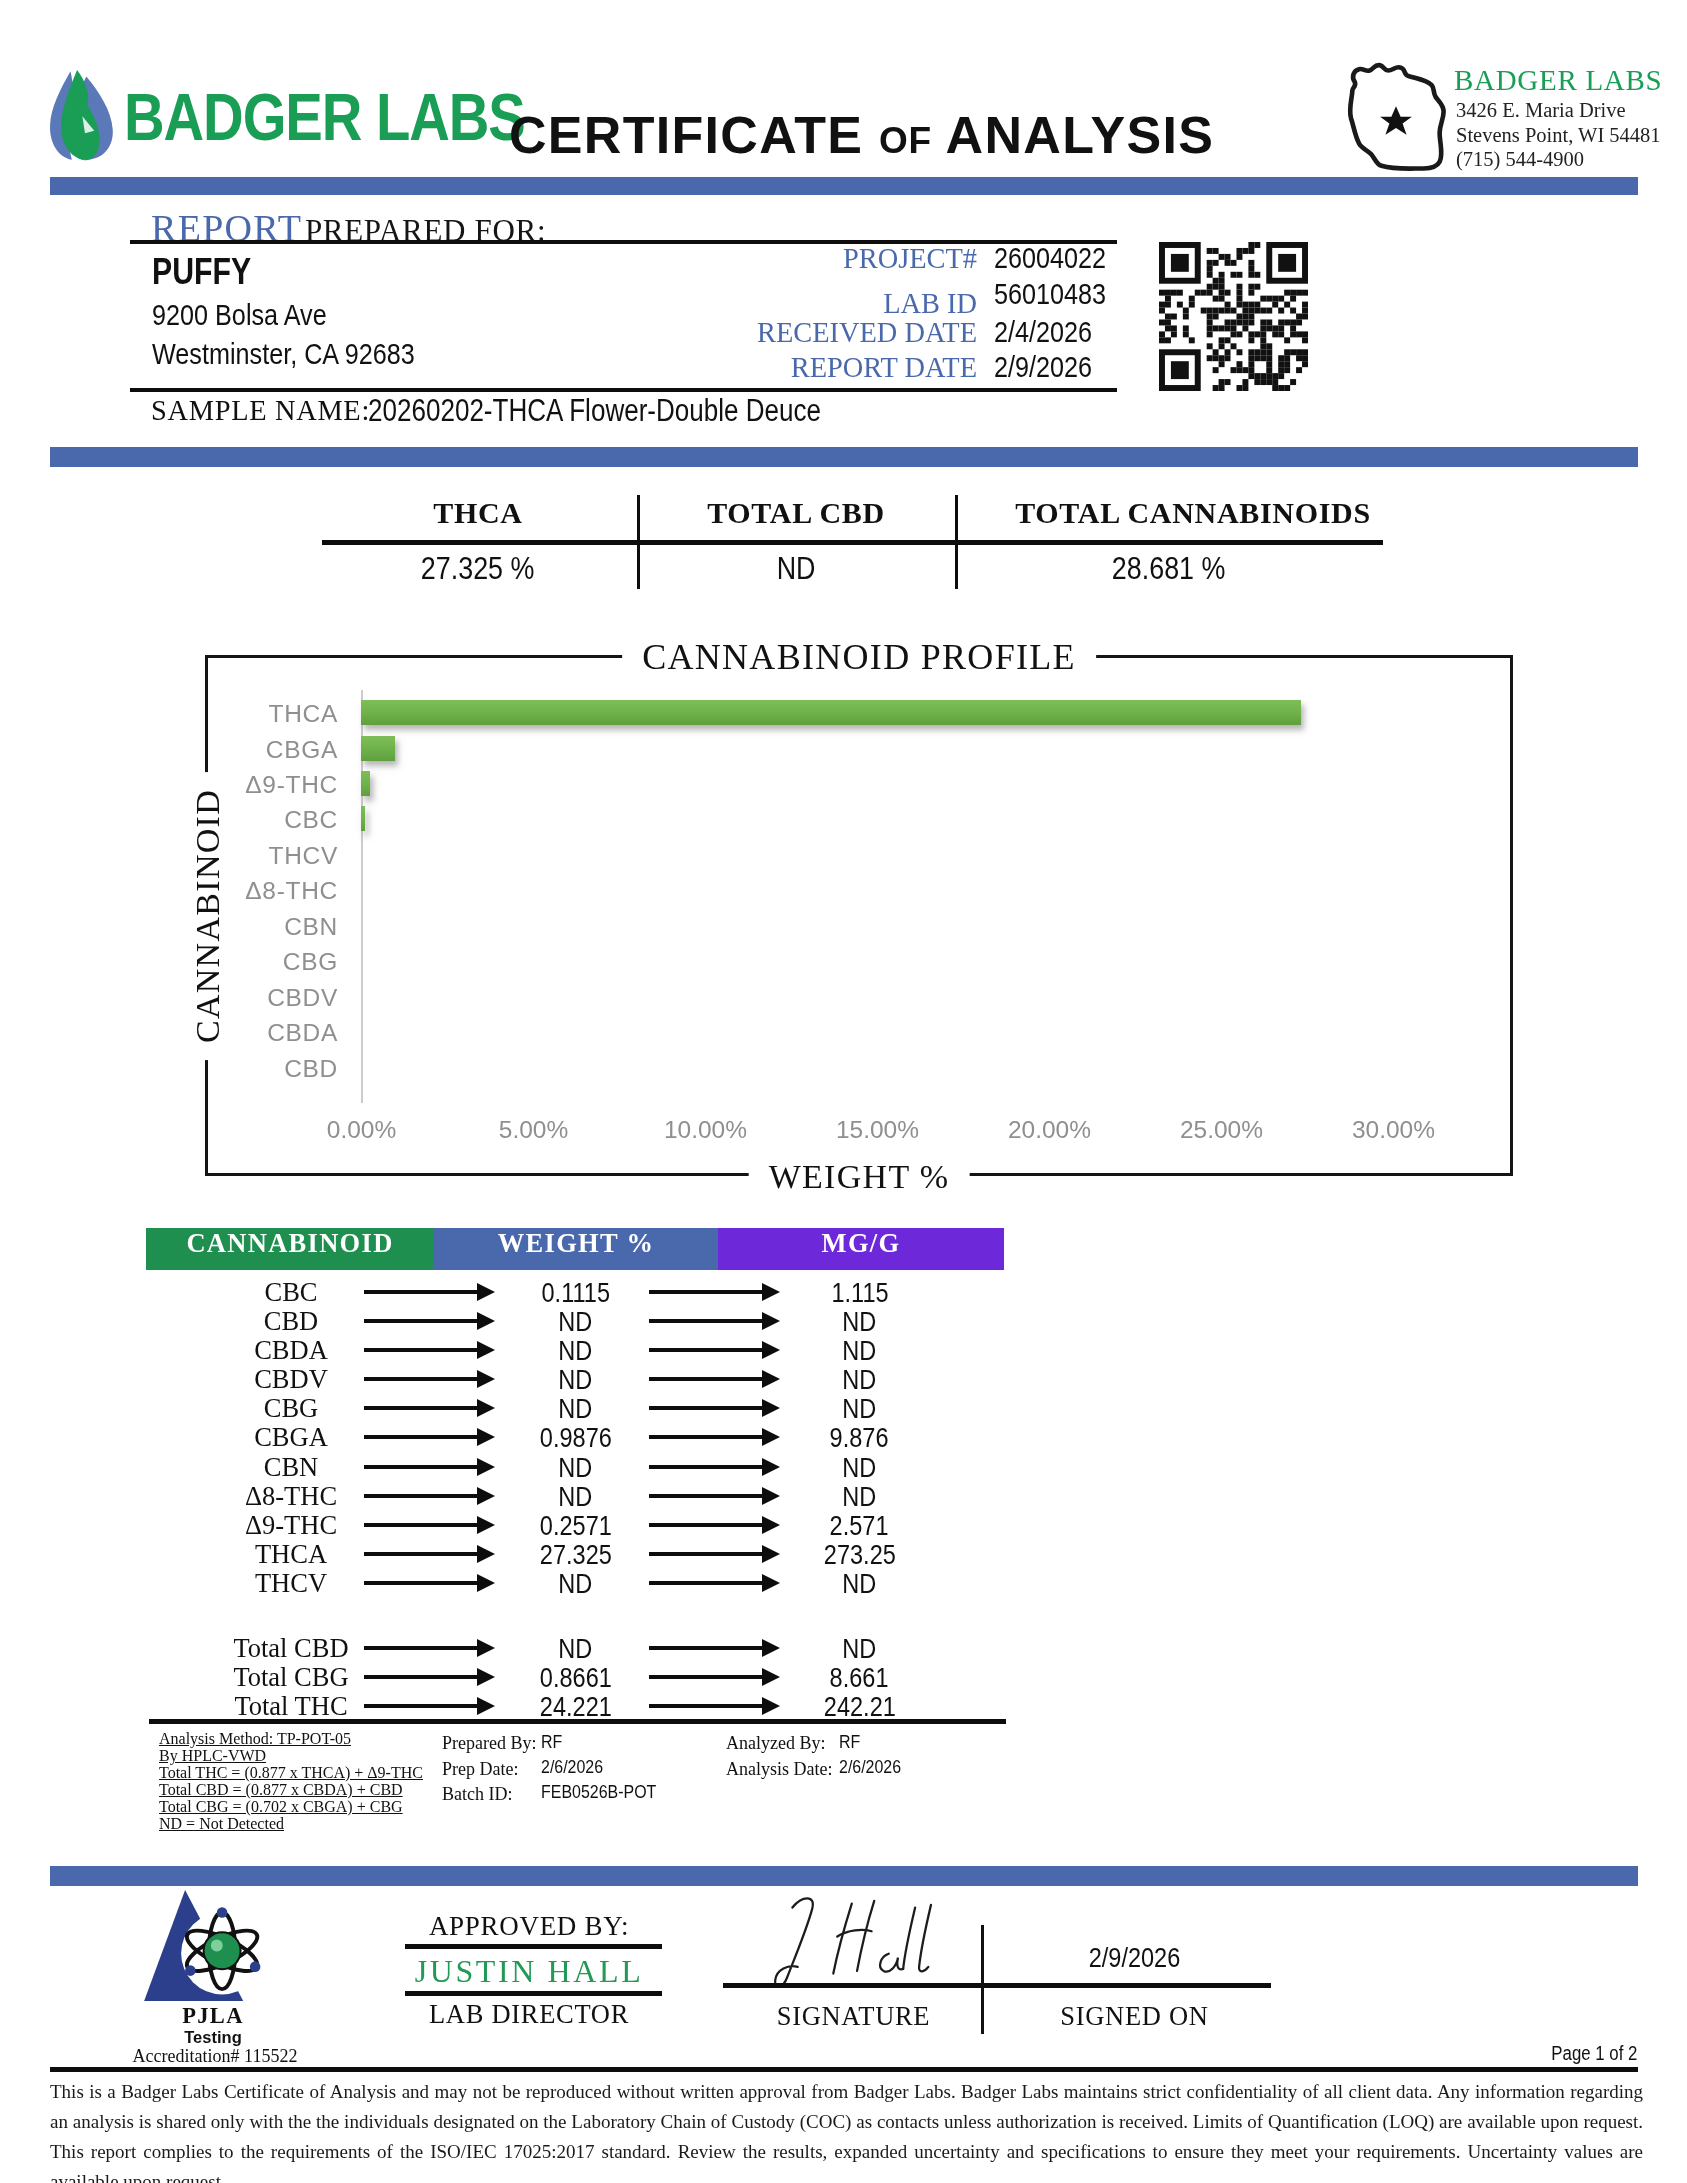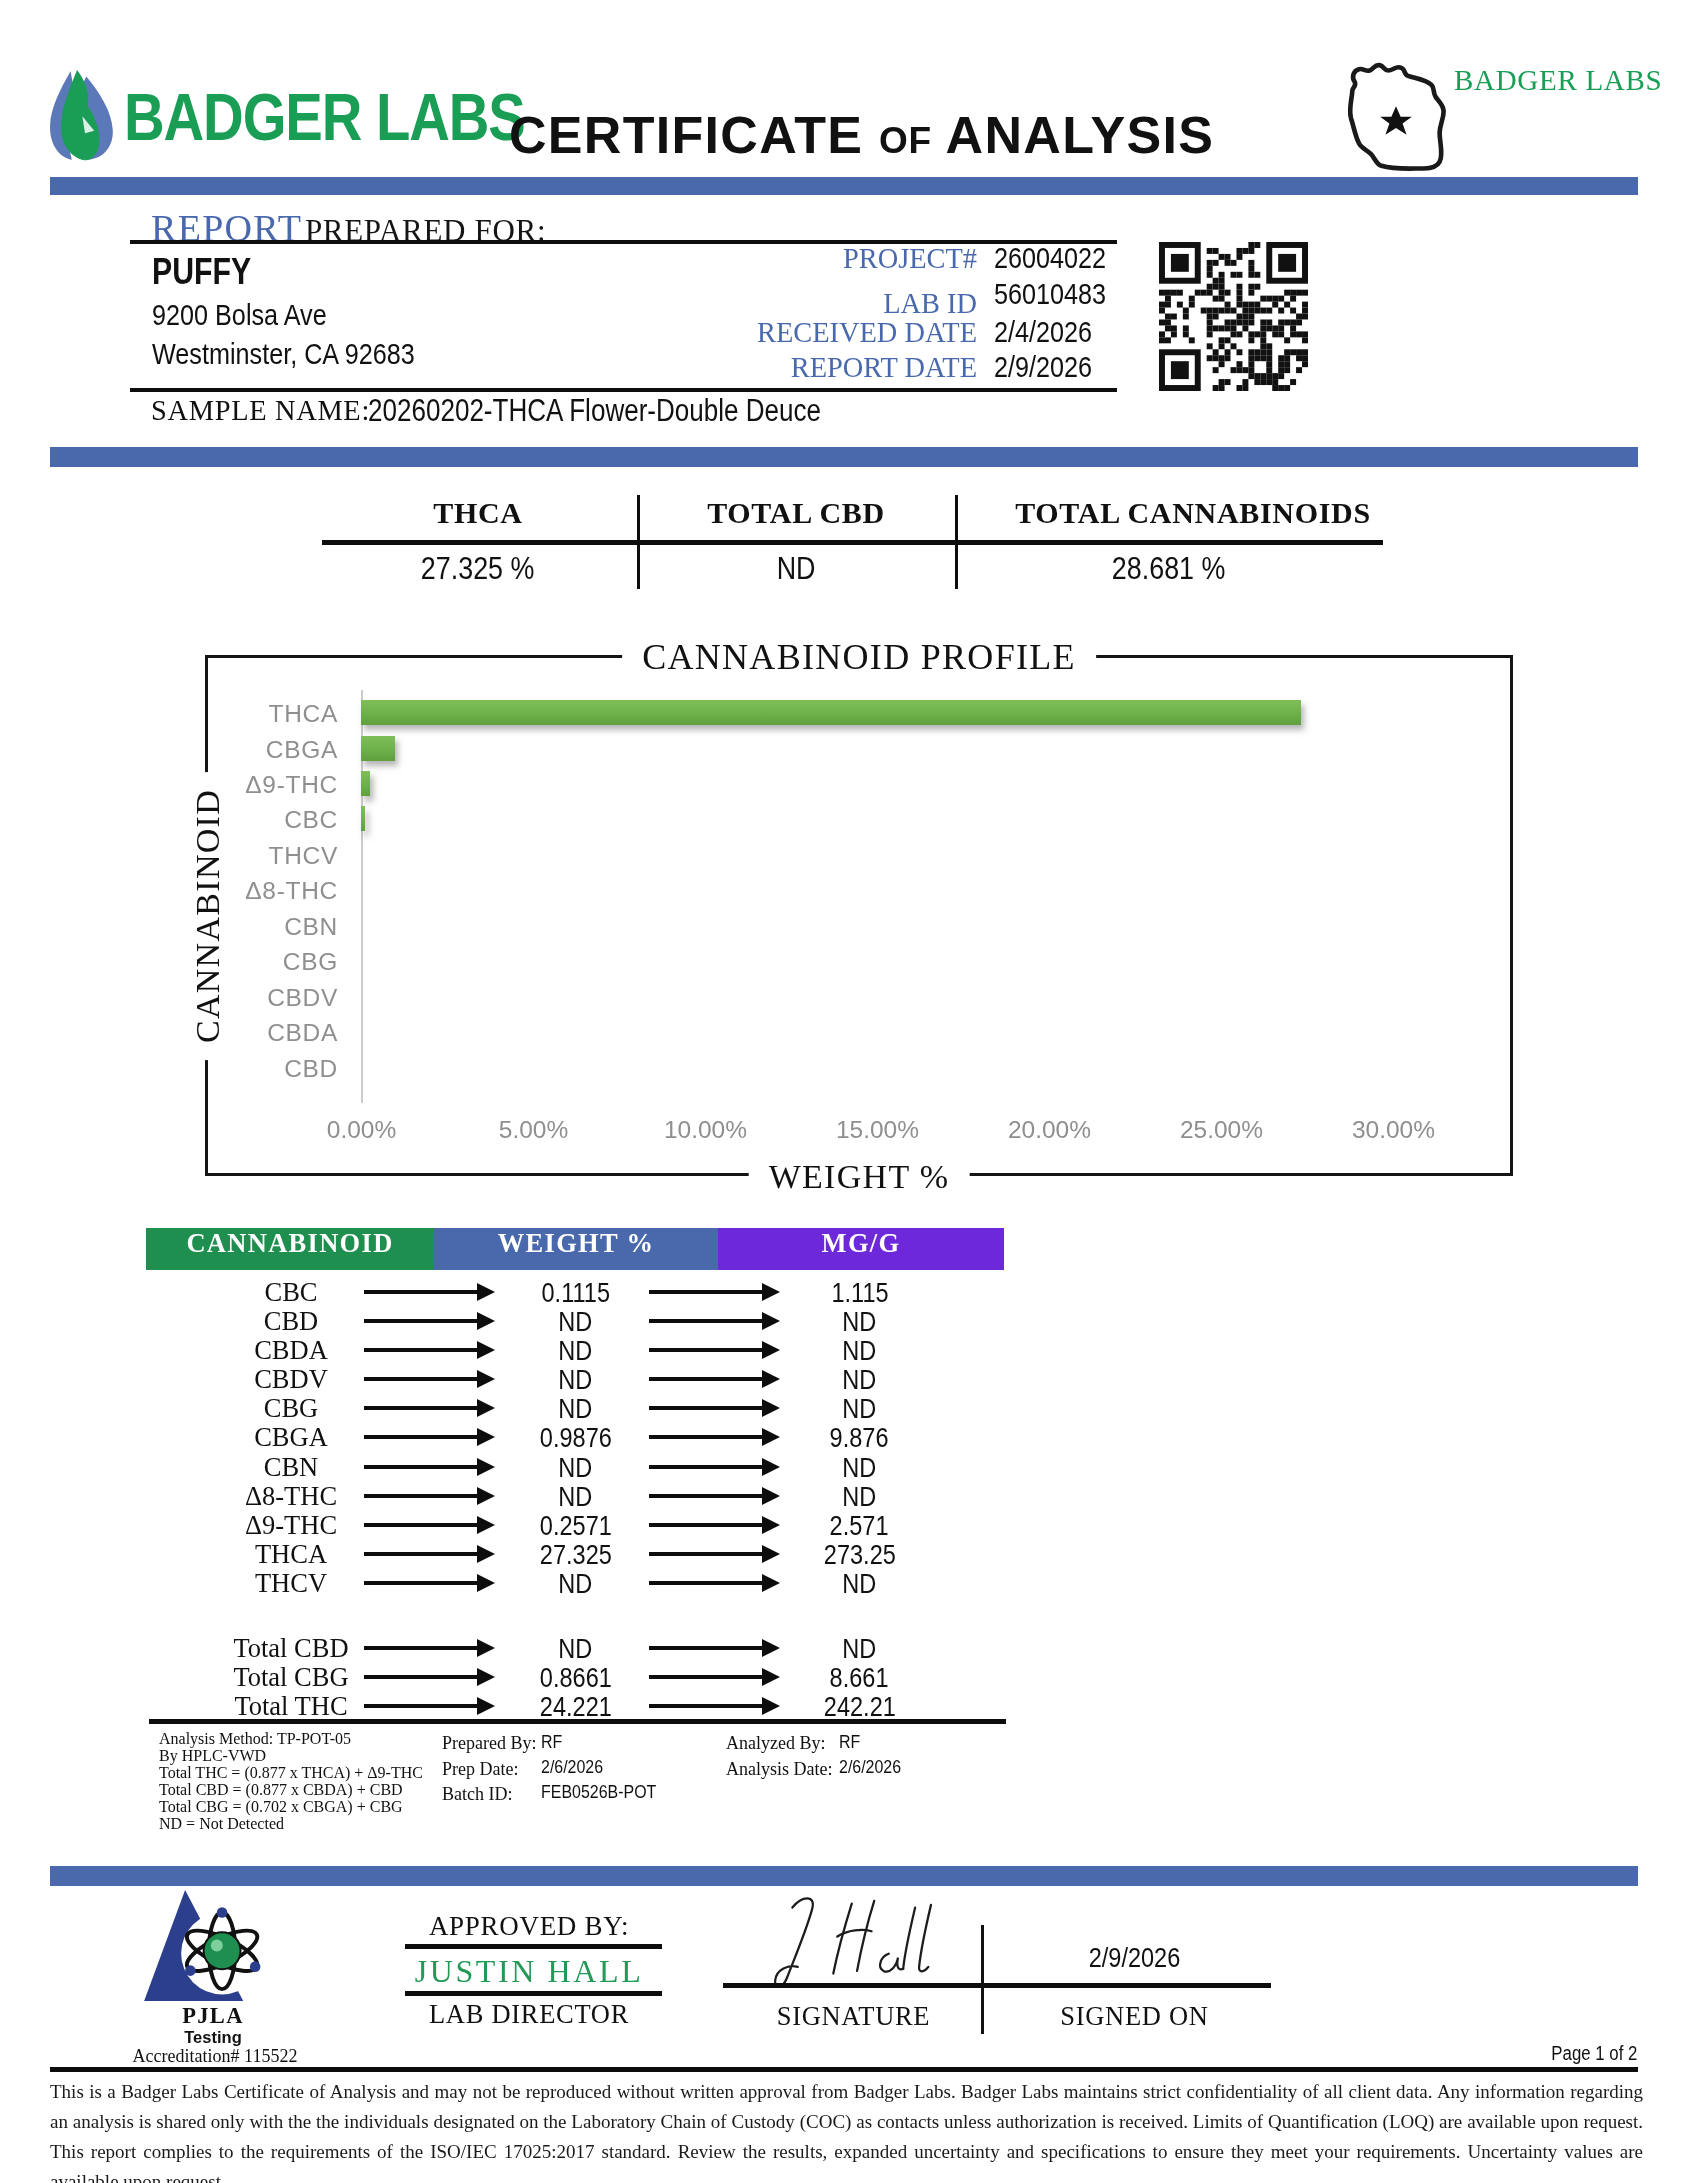--- a/index.html
+++ b/index.html
@@ -76,21 +76,21 @@
   .trow .tv2 { position:absolute; left:634px; top:0; width:159px; height:29px; line-height:29px;
                text-align:center; font:28px "Liberation Sans", sans-serif; }
   .arr { position:absolute; top:13.2px; height:4px; background:#0d0d0d; }
   .arr:after { content:''; position:absolute; right:-17px; top:-7.3px; width:0; height:0;
                border-left:18.5px solid #0d0d0d; border-top:9.3px solid transparent;
                border-bottom:9.3px solid transparent; }
   .arr1 { left:218px; width:114px; }
   .arr2 { left:503px; width:114px; }
 
   
-  .fine-left { left:159px; top:1730px; font:16px "Liberation Serif", serif; line-height:17px; white-space:nowrap; }
+  .fine-left { left:159px; top:1730px; font:16px "Liberation Serif", serif; line-height:17px; white-space:nowrap;text-decoration:underline; }
   .fp-label { position:absolute; font:18px "Liberation Serif", serif; white-space:nowrap; }
   .fp-value { position:absolute; font:19px "Liberation Sans", sans-serif; white-space:nowrap; }
 
   
   .pjla-org { left:147px; top:2003px; width:132px; text-align:center; font:bold 22.5px "Liberation Serif", serif; letter-spacing:1.3px;}
   .pjla-sub { left:147px; top:2028px; width:132px; text-align:center; font:bold 16.5px "Liberation Sans", sans-serif; }
   .pjla-accr { left:119px; top:2046px; width:192px; text-align:center; font:18px "Liberation Serif", serif; white-space:nowrap;}
   .approved { left:370px; top:1911px; width:318px; text-align:center; font:27px "Liberation Serif", serif; letter-spacing:0.7px; }
   .approver { left:370px; top:1953px; width:318px; text-align:center; font:32px "Liberation Serif", serif;
               color:#229955; letter-spacing:2.6px; }
@@ -119,20 +119,25 @@
     <span>CERTIFICATE</span>
     <span class="of">OF</span>
     <span>ANALYSIS</span>
   </div>
 
   <svg class="abs" style="left:1335px; top:56px;" width="118" height="127" viewBox="0 0 178 192">
     <path d="M30,40 C24,32 28,22 36,20 C42,18 46,24 52,22 C58,20 60,12 68,14 C74,16 74,22 80,22 C88,22 92,14 100,18 C106,20 104,28 110,30 C122,34 138,36 146,44 C150,48 148,56 152,62 C158,70 164,74 164,84 C164,96 158,104 158,116 C158,132 164,148 158,160 C154,168 144,170 134,170 C112,170 90,172 70,166 C62,164 60,154 54,148 C48,142 40,140 36,132 C30,120 28,106 24,94 C20,80 26,62 26,52 C26,48 32,46 30,40 Z" fill="#ffffff" stroke="#1a1a1a" stroke-width="7" stroke-linejoin="round"></path>
     <path d="M92,76 L99,92 L116,92 L102,102 L108,119 L92,109 L76,119 L82,102 L68,92 L85,92 Z" fill="#111"></path>
   </svg>
   <div class="abs lab-name">BADGER LABS</div>
+  <div class="abs lab-addr">
+    <div>3426 E. Maria Drive</div>
+    <div>Stevens Point, WI 54481</div>
+    <div>(715) 544-4900</div>
+  </div>
 
   <div class="abs bluebar" style="top:177px;"></div>
 
   <div class="abs rep-head">
     <span class="b">REPORT</span>
     <span class="k">PREPARED FOR:</span>
   </div>
   <div class="abs rule" style="left:130px; top:240px; width:987px; height:4px;"></div>
 
   <div class="abs client-name cond">PUFFY</div>

